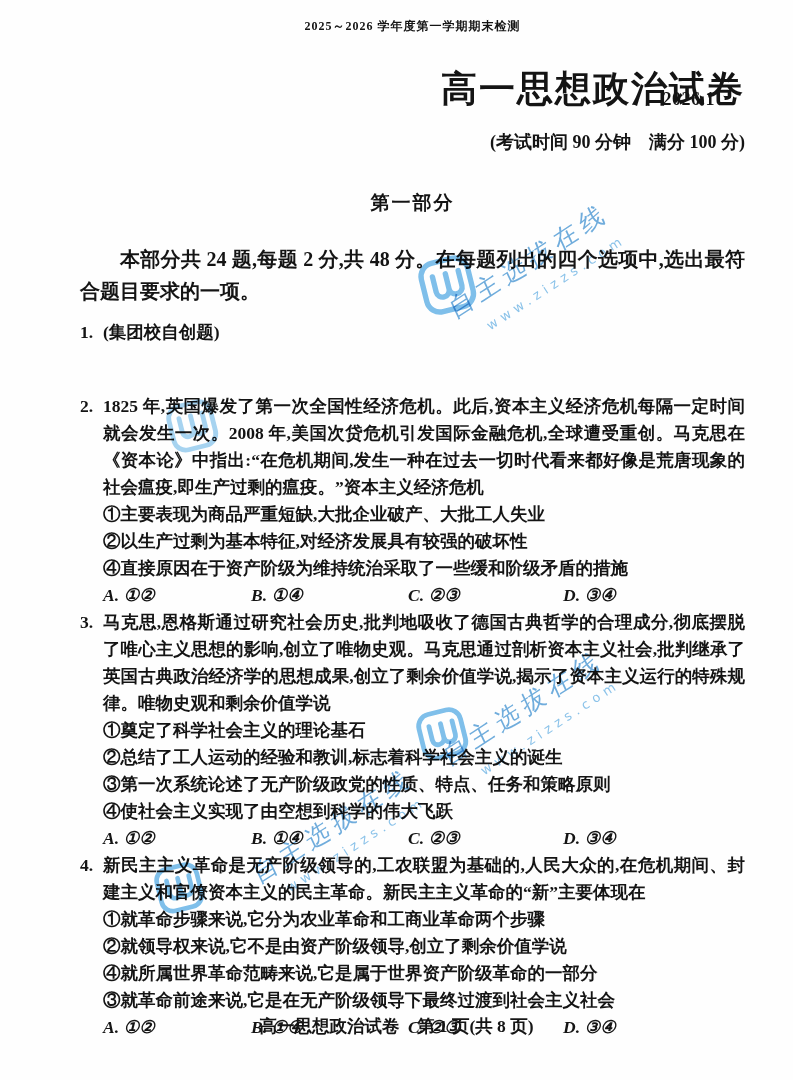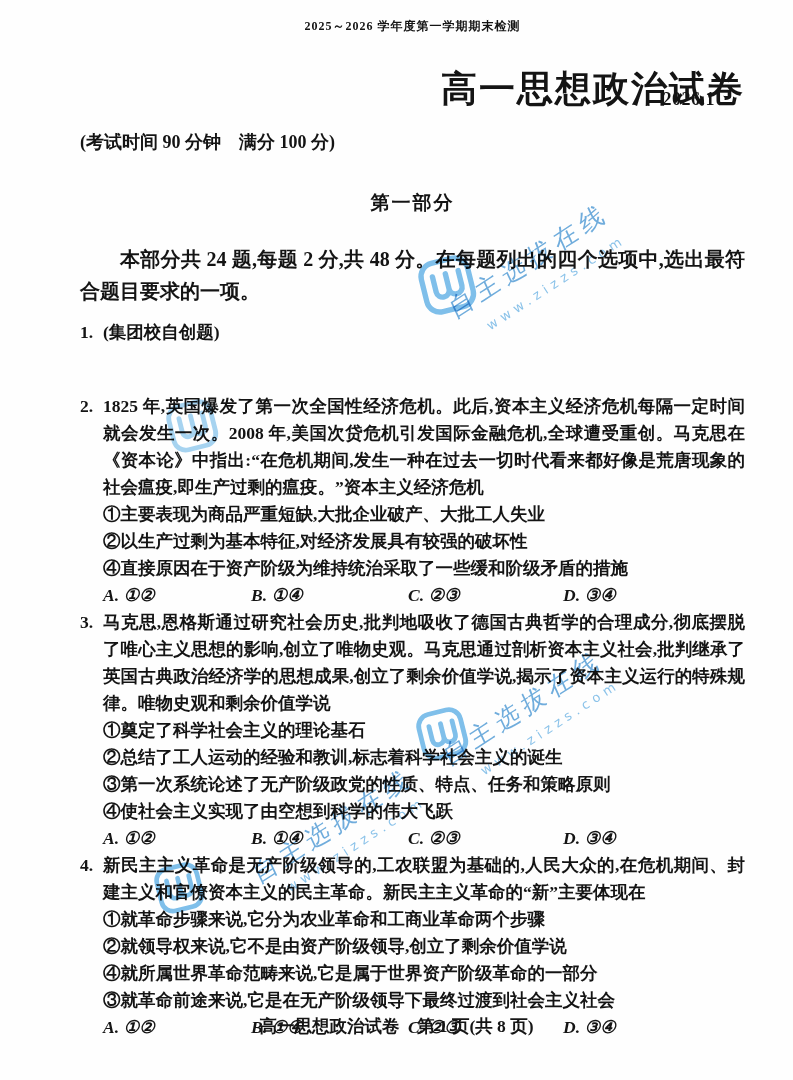--- a/index.html
+++ b/index.html
@@ -38,21 +38,21 @@
   }
   .paper-date {
     position: absolute;
     right: 30px;
     bottom: 4px;
     font-size: 18px;
     letter-spacing: 0.5px;
   }
   .exam-info {
     margin-top: 16px;
-    text-align: left;
+    text-align: right;
     font-size: 18px;
   }
   .section-title {
     margin-top: 36px;
     text-align: center;
     font-size: 19px;
     letter-spacing: 2px;
   }
   .section-intro {
     margin-top: 27px;

